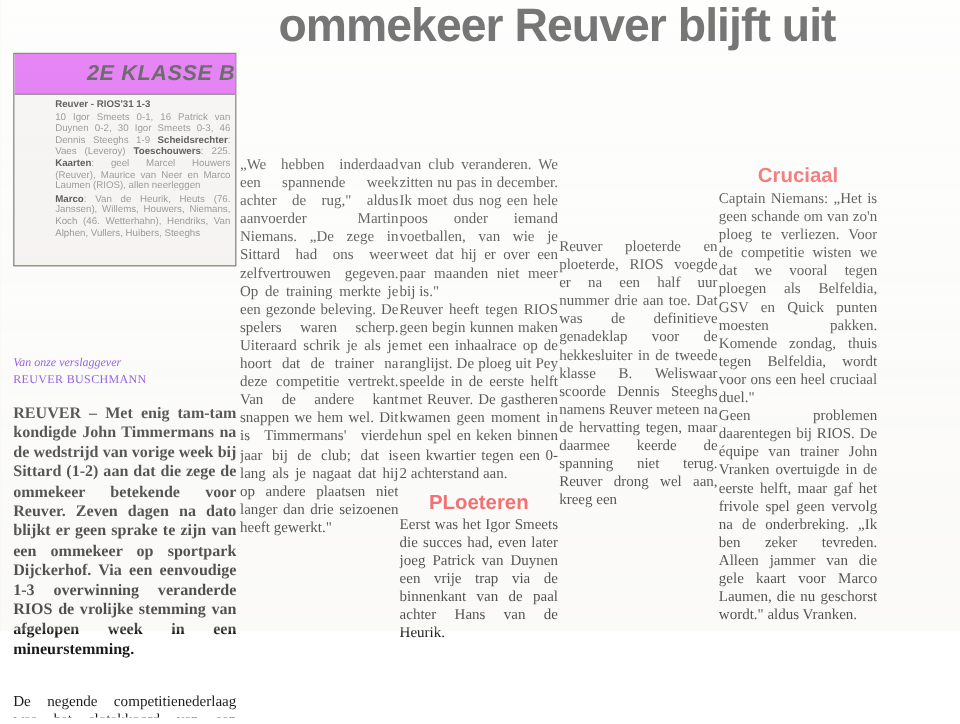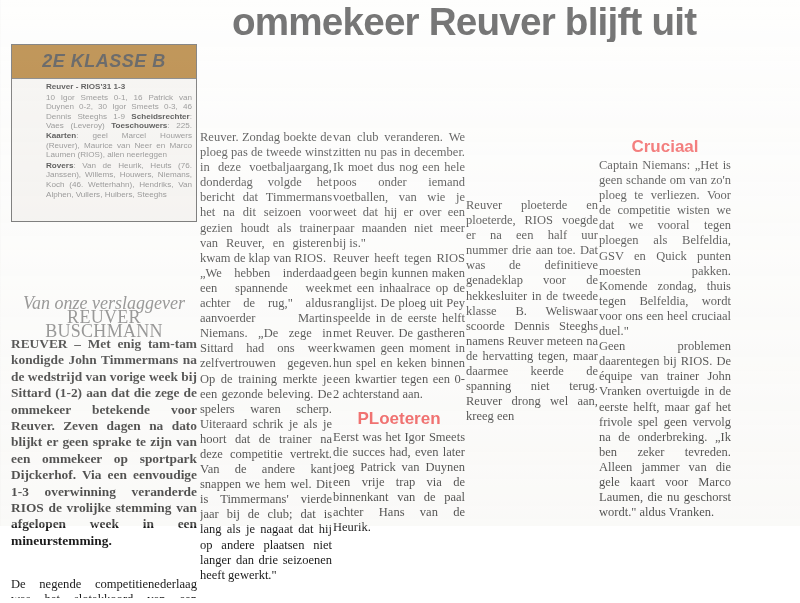--- a/index.html
+++ b/index.html
@@ -39,25 +39,25 @@
     position: absolute;
     left: 11px; top: 44px;
     width: 186px; height: 178px;
     border: 1px solid #4a4a4a;
     background: #f3f1ee;
     padding: 0;
     overflow: hidden;
   }
   .factbox-title {
     height: 34px;
-    background: #a16207;
+    background: #d946ef;
     border-bottom: 1px solid #5a5a5a;
     display: flex;
     align-items: center;
-    justify-content: center;
+    justify-content: flex-end;
   }
   .factbox-title span {
     font-family: "Liberation Sans", sans-serif;
     font-style: italic;
     font-weight: bold;
     font-size: 18px;
     letter-spacing: 0.5px;
     color: #222;
   }
   .factbox-body {
@@ -70,25 +70,24 @@
   }
   .factbox-body p { margin: 0 0 1px 0; padding-left: 30px; }
   .fb-strong { font-weight: bold; color: #111; }
   .fb-dim { color: #6f6f6f; }
 
   
   .byline {
     position: absolute;
     left: 11px; top: 296px;
     width: 186px;
-    text-align: center;
     font-family: "Liberation Serif", serif;
-    font-size: 18px;
+    font-size: 10px;
     line-height: 14px;
-    color: #737373;
+    color: #6d28d9;
   }
   .byline .b1 { font-style: italic; display: block; }
   .byline .b2 { display: block; letter-spacing: 0.3px; }
 
   
   .col {
     position: absolute;
     font-family: "Liberation Serif", serif;
     text-align: justify;
     text-justify: inter-word;
@@ -163,38 +162,37 @@
       <p>
         <span class="fb-strong">Reuver - RIOS'31 1-3</span>
       </p>
       <p>
         <span class="fb-dim">10 Igor Smeets 0-1, 16 Patrick van Duynen 0-2, 30 Igor Smeets 0-3, 46 Dennis Steeghs 1-9</span>
         <span class="fb-strong">Scheidsrechter</span><span class="fb-dim">: Vaes (Leveroy)</span>
         <span class="fb-strong">Toeschouwers</span><span class="fb-dim">: 225.</span>
         <span class="fb-strong">Kaarten</span><span class="fb-dim">: geel Marcel Houwers (Reuver), Maurice van Neer en Marco Laumen (RIOS), allen neerleggen</span>
       </p>
       <p>
-        <span class="fb-strong">Rovers</span><span class="fb-dim">: Van de Heurik, Heuts (76. Janssen), Willems, Houwers, Niemans, Koch (46. Wetterhahn), Hendriks, Van Alphen, Vullers, Huibers, Steeghs</span>
+        <span class="fb-strong">Marco</span><span class="fb-dim">: Van de Heurik, Heuts (76. Janssen), Willems, Houwers, Niemans, Koch (46. Wetterhahn), Hendriks, Van Alphen, Vullers, Huibers, Steeghs</span>
       </p>
     </div>
   </div>
 
   <div class="byline">
     <span class="b1">Van onze verslaggever</span>
     <span class="b2">REUVER BUSCHMANN</span>
   </div>
 
   <div class="col" id="col1">
     <p>REUVER – Met enig tam-tam kondigde John Timmermans na de wedstrijd van vorige week bij Sittard (1-2) aan dat die zege de ommekeer betekende voor Reuver. Zeven dagen na dato blijkt er geen sprake te zijn van een ommekeer op sportpark Dijckerhof. Via een eenvoudige 1-3 overwinning veranderde RIOS de vrolijke stemming van afgelopen week in een mineurstemming.</p>
     <span class="tail">De negende competitienederlaag was het slotakkoord van een hectische week voor</span>
   </div>
 
   <div class="col" id="col2">
     <div class="spacer-lead"></div>
-    <p>Reuver. Zondag boekte de ploeg pas de tweede winst in deze voetbaljaargang, donderdag volgde het bericht dat Timmermans het na dit seizoen voor gezien houdt als trainer van Reuver, en gisteren kwam de klap van RIOS.</p>
     <p>„We hebben inderdaad een spannende week achter de rug," aldus aanvoerder Martin Niemans. „De zege in Sittard had ons weer zelfvertrouwen gegeven. Op de training merkte je een gezonde beleving. De spelers waren scherp. Uiteraard schrik je als je hoort dat de trainer na deze competitie vertrekt. Van de andere kant snappen we hem wel. Dit is Timmermans' vierde jaar bij de club; dat is lang als je nagaat dat hij op andere plaatsen niet langer dan drie seizoenen heeft gewerkt."</p>
 
   </div>
 
   <div class="col" id="col3">
     <div class="spacer-lead3"></div>
     <p>van club veranderen. We zitten nu pas in december. Ik moet dus nog een hele poos onder iemand voetballen, van wie je weet dat hij er over een paar maanden niet meer bij is."</p>
     <p>Reuver heeft tegen RIOS geen begin kunnen maken met een inhaalrace op de ranglijst. De ploeg uit Pey speelde in de eerste helft met Reuver. De gastheren kwamen geen moment in hun spel en keken binnen een kwartier tegen een 0-2 achterstand aan.</p>
     <div class="subhead">PLoeteren</div>
     <p>Eerst was het Igor Smeets die succes had, even later joeg Patrick van Duynen een vrije trap via de binnenkant van de paal achter Hans van de Heurik.</p>

